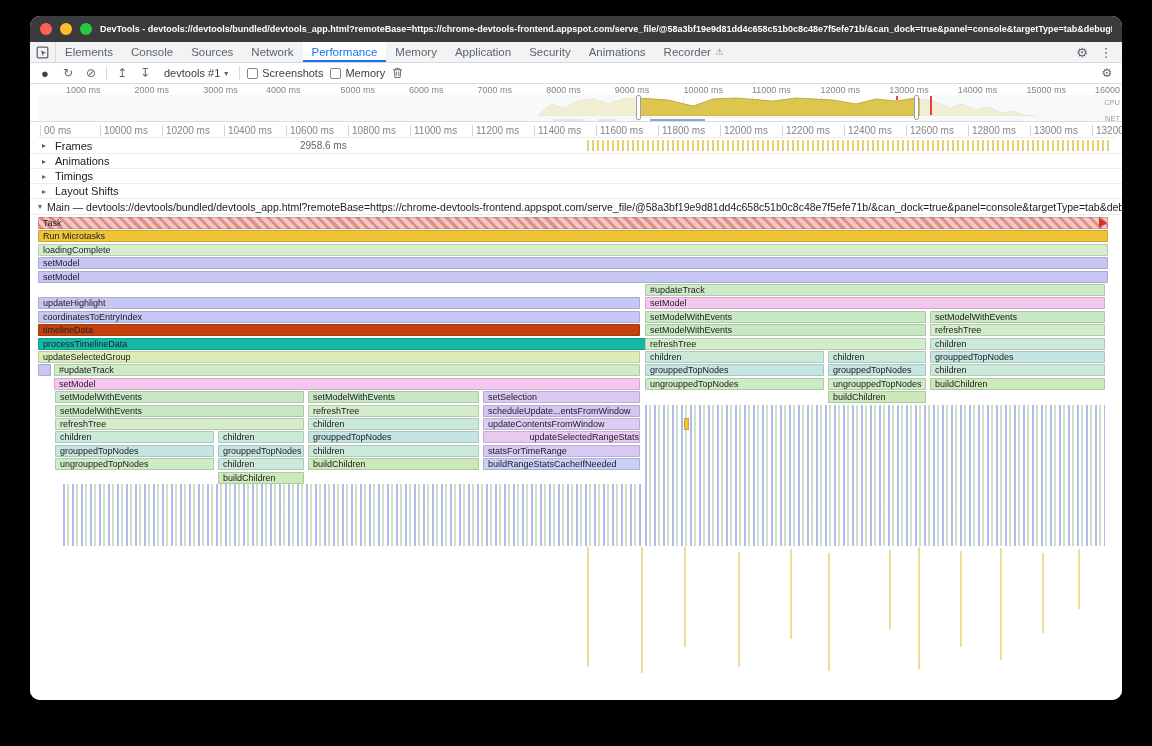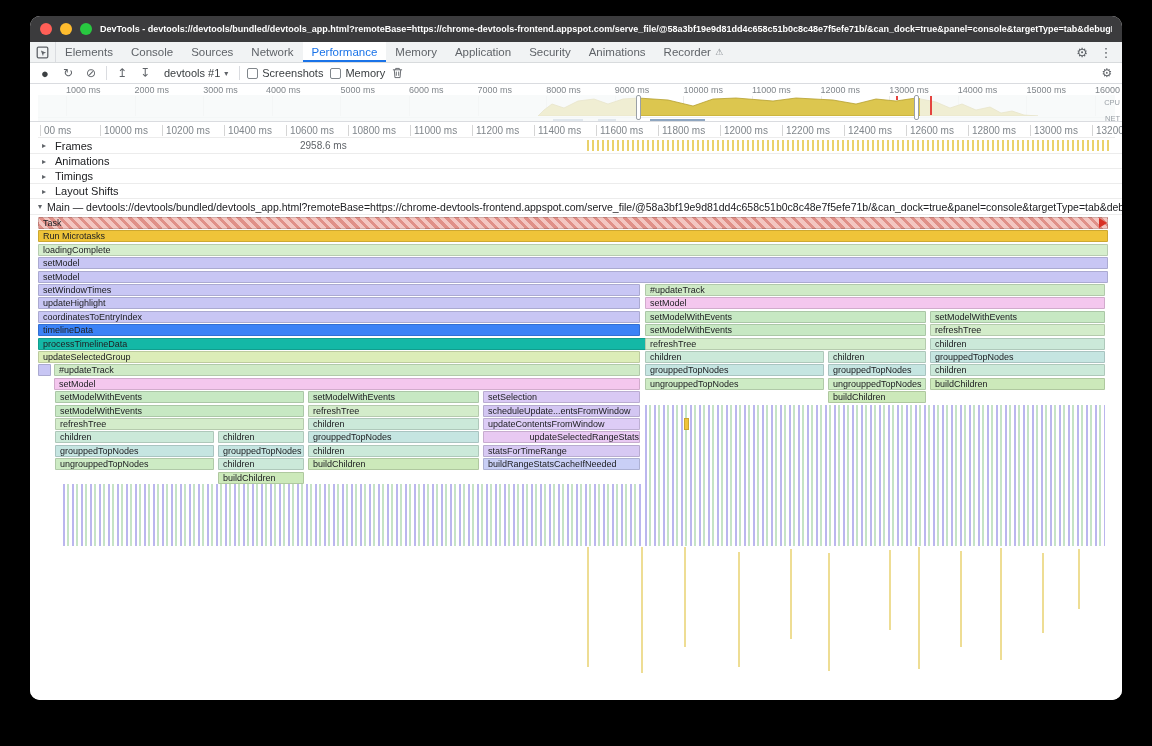--- a/index.html
+++ b/index.html
@@ -273,28 +273,27 @@
         <div class="vline" style="left:880px;top:330px;height:122px;"></div>
         <div class="vline" style="left:922px;top:334px;height:96px;"></div>
         <div class="vline" style="left:962px;top:331px;height:112px;"></div>
         <div class="vline" style="left:1004px;top:336px;height:80px;"></div>
         <div class="vline" style="left:1040px;top:332px;height:60px;"></div>
       <div class="bar" title="Task" style="left: 0px; top: 0px; width: 1070px; background: repeating-linear-gradient(45deg, rgb(224, 144, 136) 0px, rgb(224, 144, 136) 3px, rgb(243, 198, 193) 3px, rgb(243, 198, 193) 7px);">Task</div>
           <div class="bar" title="Run Microtasks" style="left: 0px; top: 13.4px; width: 1070px; background: rgb(239, 196, 57);">Run Microtasks</div>
           <div class="bar" title="loadingComplete" style="left: 0px; top: 26.8px; width: 1070px; background: rgb(214, 238, 205);">loadingComplete</div>
           <div class="bar" title="setModel" style="left: 0px; top: 40.2px; width: 1070px; background: rgb(200, 198, 244);">setModel</div>
           <div class="bar" title="setModel" style="left: 0px; top: 53.6px; width: 1070px; background: rgb(200, 198, 244);">setModel</div>
-          <div class="bar" title="setWindowTimes" style="left: 0px; top: 67px; width: 602px; background: rgb(200, 198, 244);">setWindowTimes</div>
           <div class="bar" title="#updateTrack" style="left: 607px; top: 67px; width: 460px; background: rgb(207, 234, 198);">#updateTrack</div>
           <div class="bar" title="updateHighlight" style="left: 0px; top: 80.4px; width: 602px; background: rgb(200, 198, 244);">updateHighlight</div>
           <div class="bar" title="setModel" style="left: 607px; top: 80.4px; width: 460px; background: rgb(244, 199, 238);">setModel</div>
           <div class="bar" title="coordinatesToEntryIndex" style="left: 0px; top: 93.8px; width: 602px; background: rgb(200, 198, 244);">coordinatesToEntryIndex</div>
           <div class="bar" title="setModelWithEvents" style="left: 607px; top: 93.8px; width: 281px; background: rgb(199, 232, 195);">setModelWithEvents</div>
           <div class="bar" title="setModelWithEvents" style="left: 892px; top: 93.8px; width: 175px; background: rgb(199, 232, 195);">setModelWithEvents</div>
-          <div class="bar" title="timelineData" style="left: 0px; top: 107.2px; width: 602px; background: #3b82f6;">timelineData</div>
+          <div class="bar" title="timelineData" style="left: 0px; top: 107.2px; width: 602px; background: #c2410c;">timelineData</div>
           <div class="bar" title="setModelWithEvents" style="left: 607px; top: 107.2px; width: 281px; background: rgb(199, 232, 195);">setModelWithEvents</div>
           <div class="bar" title="refreshTree" style="left: 892px; top: 107.2px; width: 175px; background: rgb(211, 236, 202);">refreshTree</div>
           <div class="bar" title="processTimelineData" style="left: 0px; top: 120.6px; width: 620px; background: #14b8a6;">processTimelineData</div>
           <div class="bar" title="refreshTree" style="left: 607px; top: 120.6px; width: 281px; background: rgb(211, 236, 202);">refreshTree</div>
           <div class="bar" title="children" style="left: 892px; top: 120.6px; width: 175px; background: rgb(203, 233, 217);">children</div>
           <div class="bar" title="updateSelectedGroup" style="left: 0px; top: 134px; width: 602px; background: rgb(220, 237, 184);">updateSelectedGroup</div>
           <div class="bar" title="children" style="left: 607px; top: 134px; width: 179px; background: rgb(203, 233, 217);">children</div>
           <div class="bar" title="children" style="left: 790px; top: 134px; width: 98px; background: rgb(203, 233, 217);">children</div>
           <div class="bar" title="grouppedTopNodes" style="left: 892px; top: 134px; width: 175px; background: rgb(197, 229, 225);">grouppedTopNodes</div>
           <div class="bar" title="" style="left: 0px; top: 147.4px; width: 13px; background: rgb(200, 198, 244);"></div>

